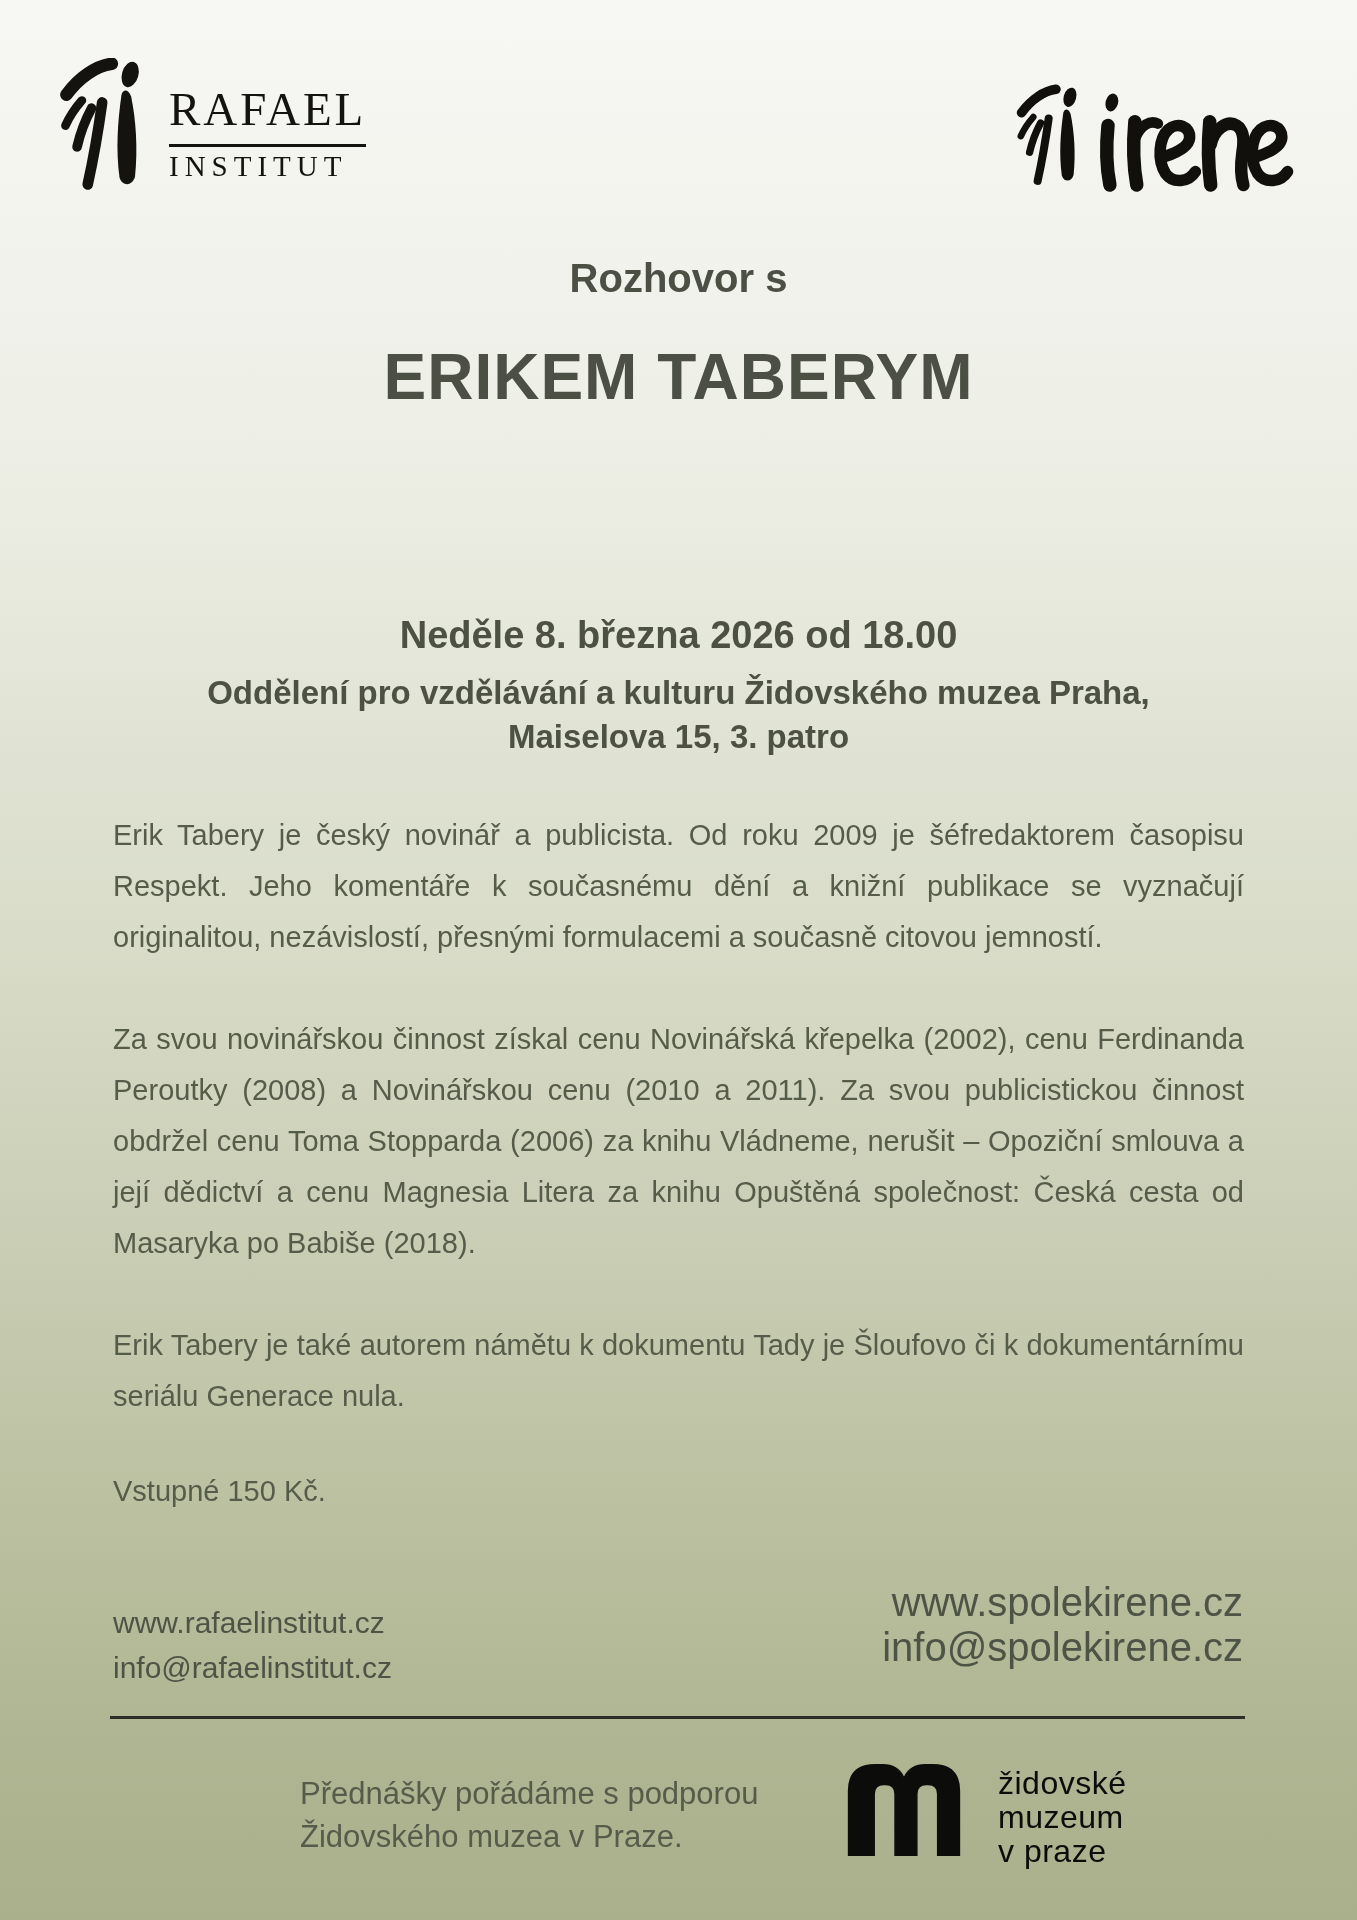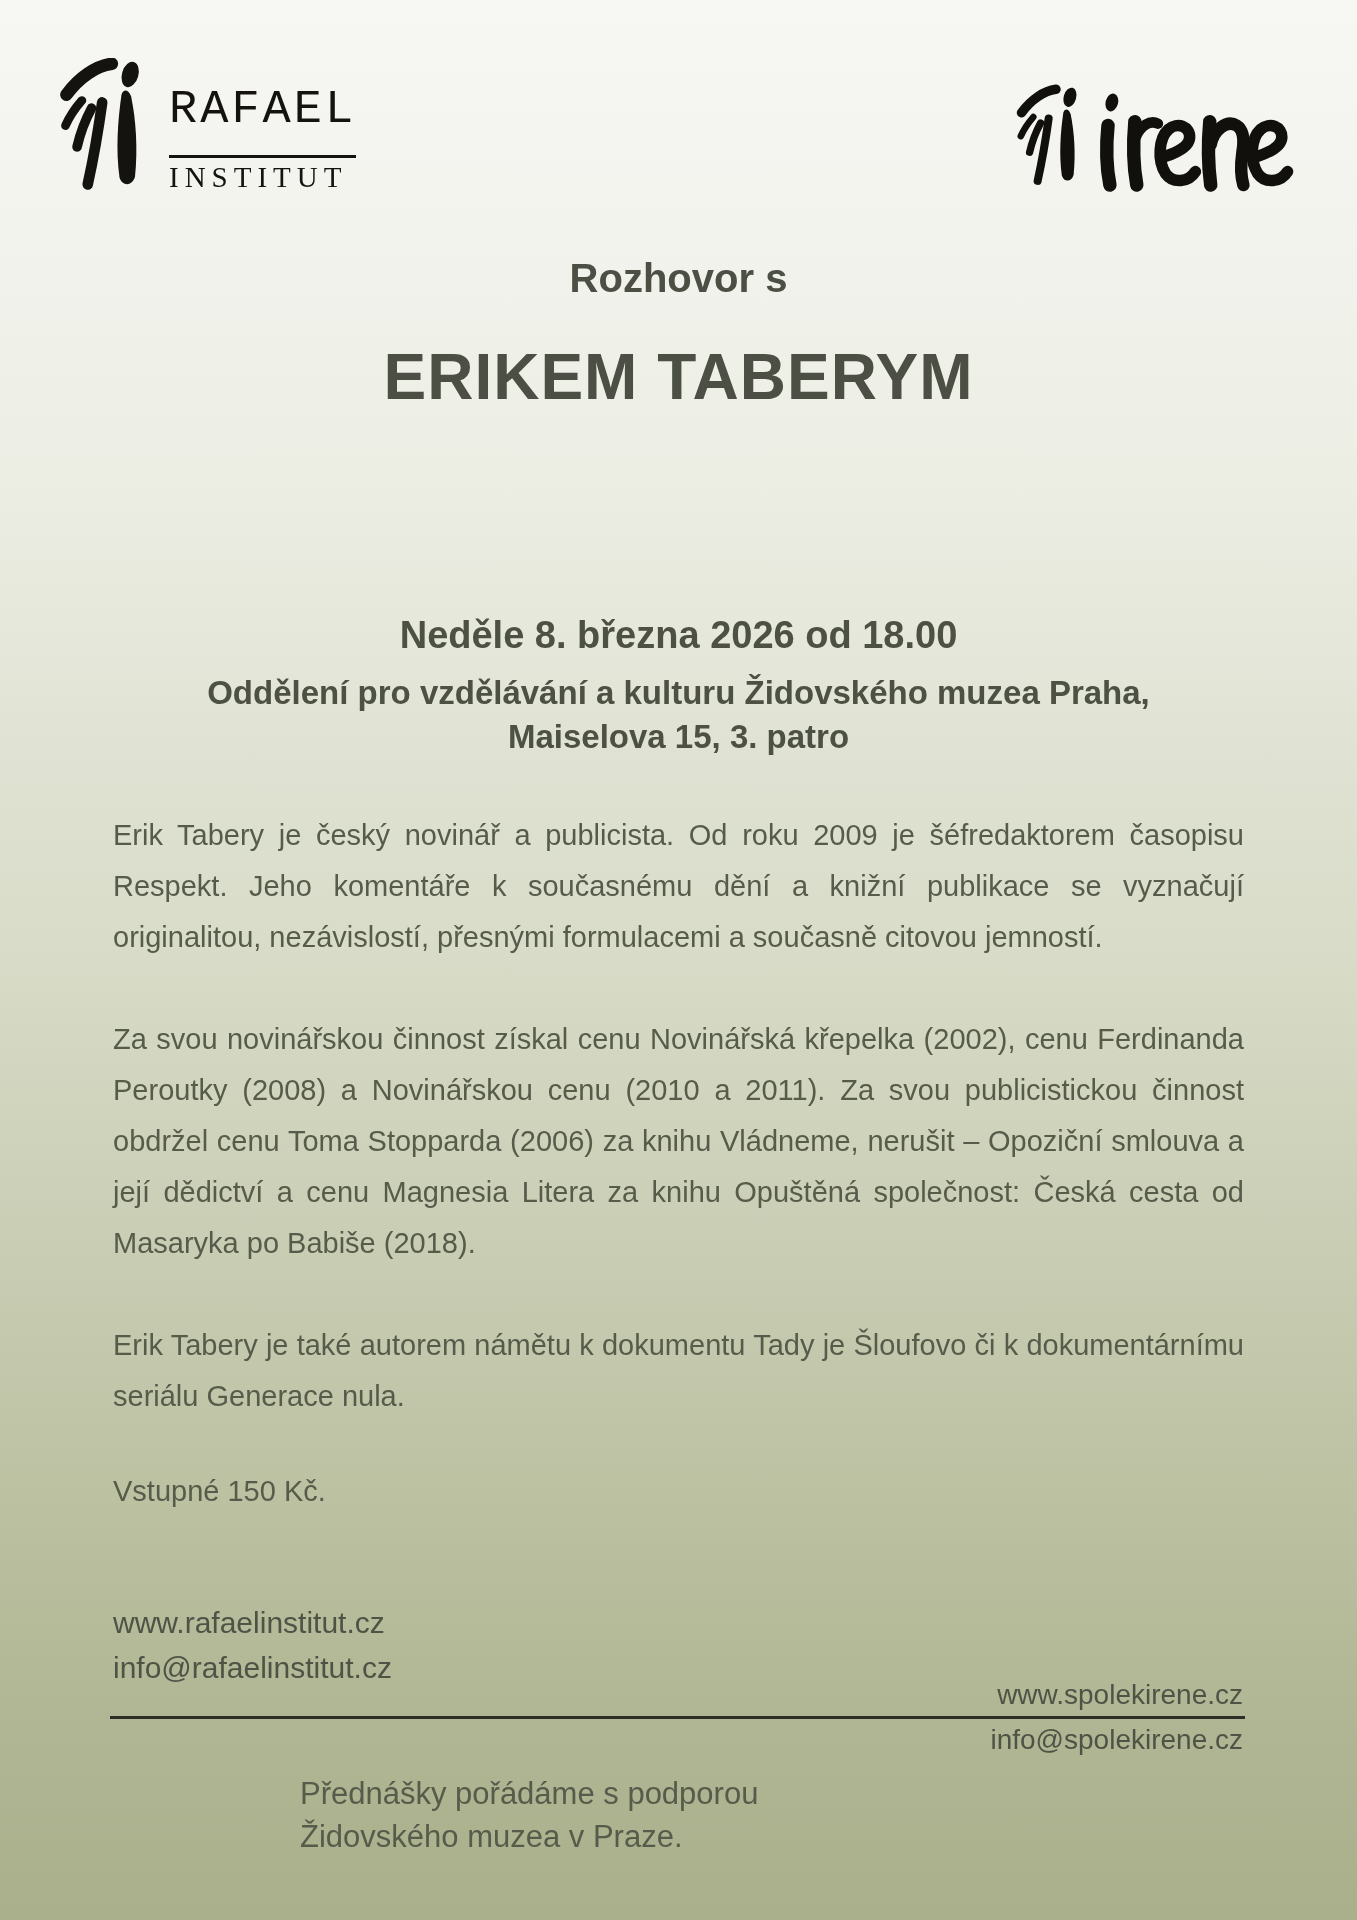--- a/index.html
+++ b/index.html
@@ -14,23 +14,23 @@
       #bcc1a2 78%, #b0b593 90%, #aaaf8c 100%);
   }
   .abs{position:absolute;}
   .centered{left:0;right:0;text-align:center;}
 
   
   .rafael-logo{left:53px;top:58px;display:flex;align-items:flex-start;color:#15130f;}
   .rafael-figure{width:108px;height:140px;}
   .rafael-text{margin-left:8px;margin-top:28px;}
   .rafael-line1{
-    font-family:Liberation Mono, monospace;font-size:47px;line-height:1;
+    font-family:Liberation Serif, serif;font-size:47px;line-height:1;
     letter-spacing:3px;color:#15130f;display:inline-block;
-    border-bottom:3px solid #15130f;padding-bottom:22px;
+    border-bottom:3px solid #15130f;padding-bottom:11px;
   }
   .rafael-line2{
     font-family:"Liberation Serif",serif;font-size:29px;line-height:1;
     letter-spacing:6px;color:#15130f;margin-top:5px;
   }
   .irene-logo{left:1012px;top:66px;width:288px;height:144px;color:#12100c;}
   .sr-only{position:absolute;width:1px;height:1px;overflow:hidden;clip:rect(0 0 0 0);white-space:nowrap;}
 
   
   .kicker{top:256px;font-size:40px;font-weight:700;color:#4b4f44;}
@@ -46,21 +46,21 @@
     font-size:29px;line-height:51px;color:#565c4a;
     text-align:justify;
   }
   .para1{top:810px;}
   .para2{top:1014px;}
   .para3{top:1320px;}
   .price{top:1466px;text-align:left;}
 
   
   .contacts-left{left:113px;top:1600px;font-size:30px;line-height:45px;color:#4e5445;}
-  .contacts-right{right:114px;top:1672px;font-size:28px;line-height:45px;color:#4e5445;text-align:right;}
+  .contacts-right{right:114px;top:1580px;font-size:40px;line-height:45px;color:#4e5445;text-align:right;}
 
   .divider{left:110px;right:112px;top:1716px;height:3px;background:#2e2e28;}
 
   
   .support{left:300px;top:1772px;font-size:31px;line-height:43px;color:#565c4a;}
   .museum-logo{left:842px;top:1764px;display:flex;align-items:flex-start;}
   .museum-m{width:124px;height:92px;fill:#0c0c0a;}
   .museum-text{margin-left:32px;font-size:32px;line-height:34px;color:#0c0c0a;margin-top:2px;letter-spacing:0.5px;}
 </style>
 </head>
@@ -128,14 +128,24 @@
     <div>info@spolekirene.cz</div>
   </div>
 
   <div class="abs divider"></div>
 
   <div class="abs support">
     <div>Přednášky pořádáme s podporou</div>
     <div>Židovského muzea v Praze.</div>
   </div>
 
+  <div class="abs museum-logo">
+    <svg class="museum-m" viewBox="0 0 116 95">
+      <path d="M0,95 L0,28 Q0,0 28,0 L36,0 Q52,0 58,13 Q64,0 80,0 L88,0 Q116,0 116,28 L116,95 L92,95 L92,31 Q92,22 83,22 L81,22 Q72,22 72,31 L72,95 L48,95 L48,31 Q48,22 39,22 L37,22 Q28,22 28,31 L28,95 Z"></path>
+    </svg>
+    <div class="museum-text">
+      <div>židovské</div>
+      <div>muzeum</div>
+      <div>v praze</div>
+    </div>
+  </div>
 
 </div>
 
 </body></html>

